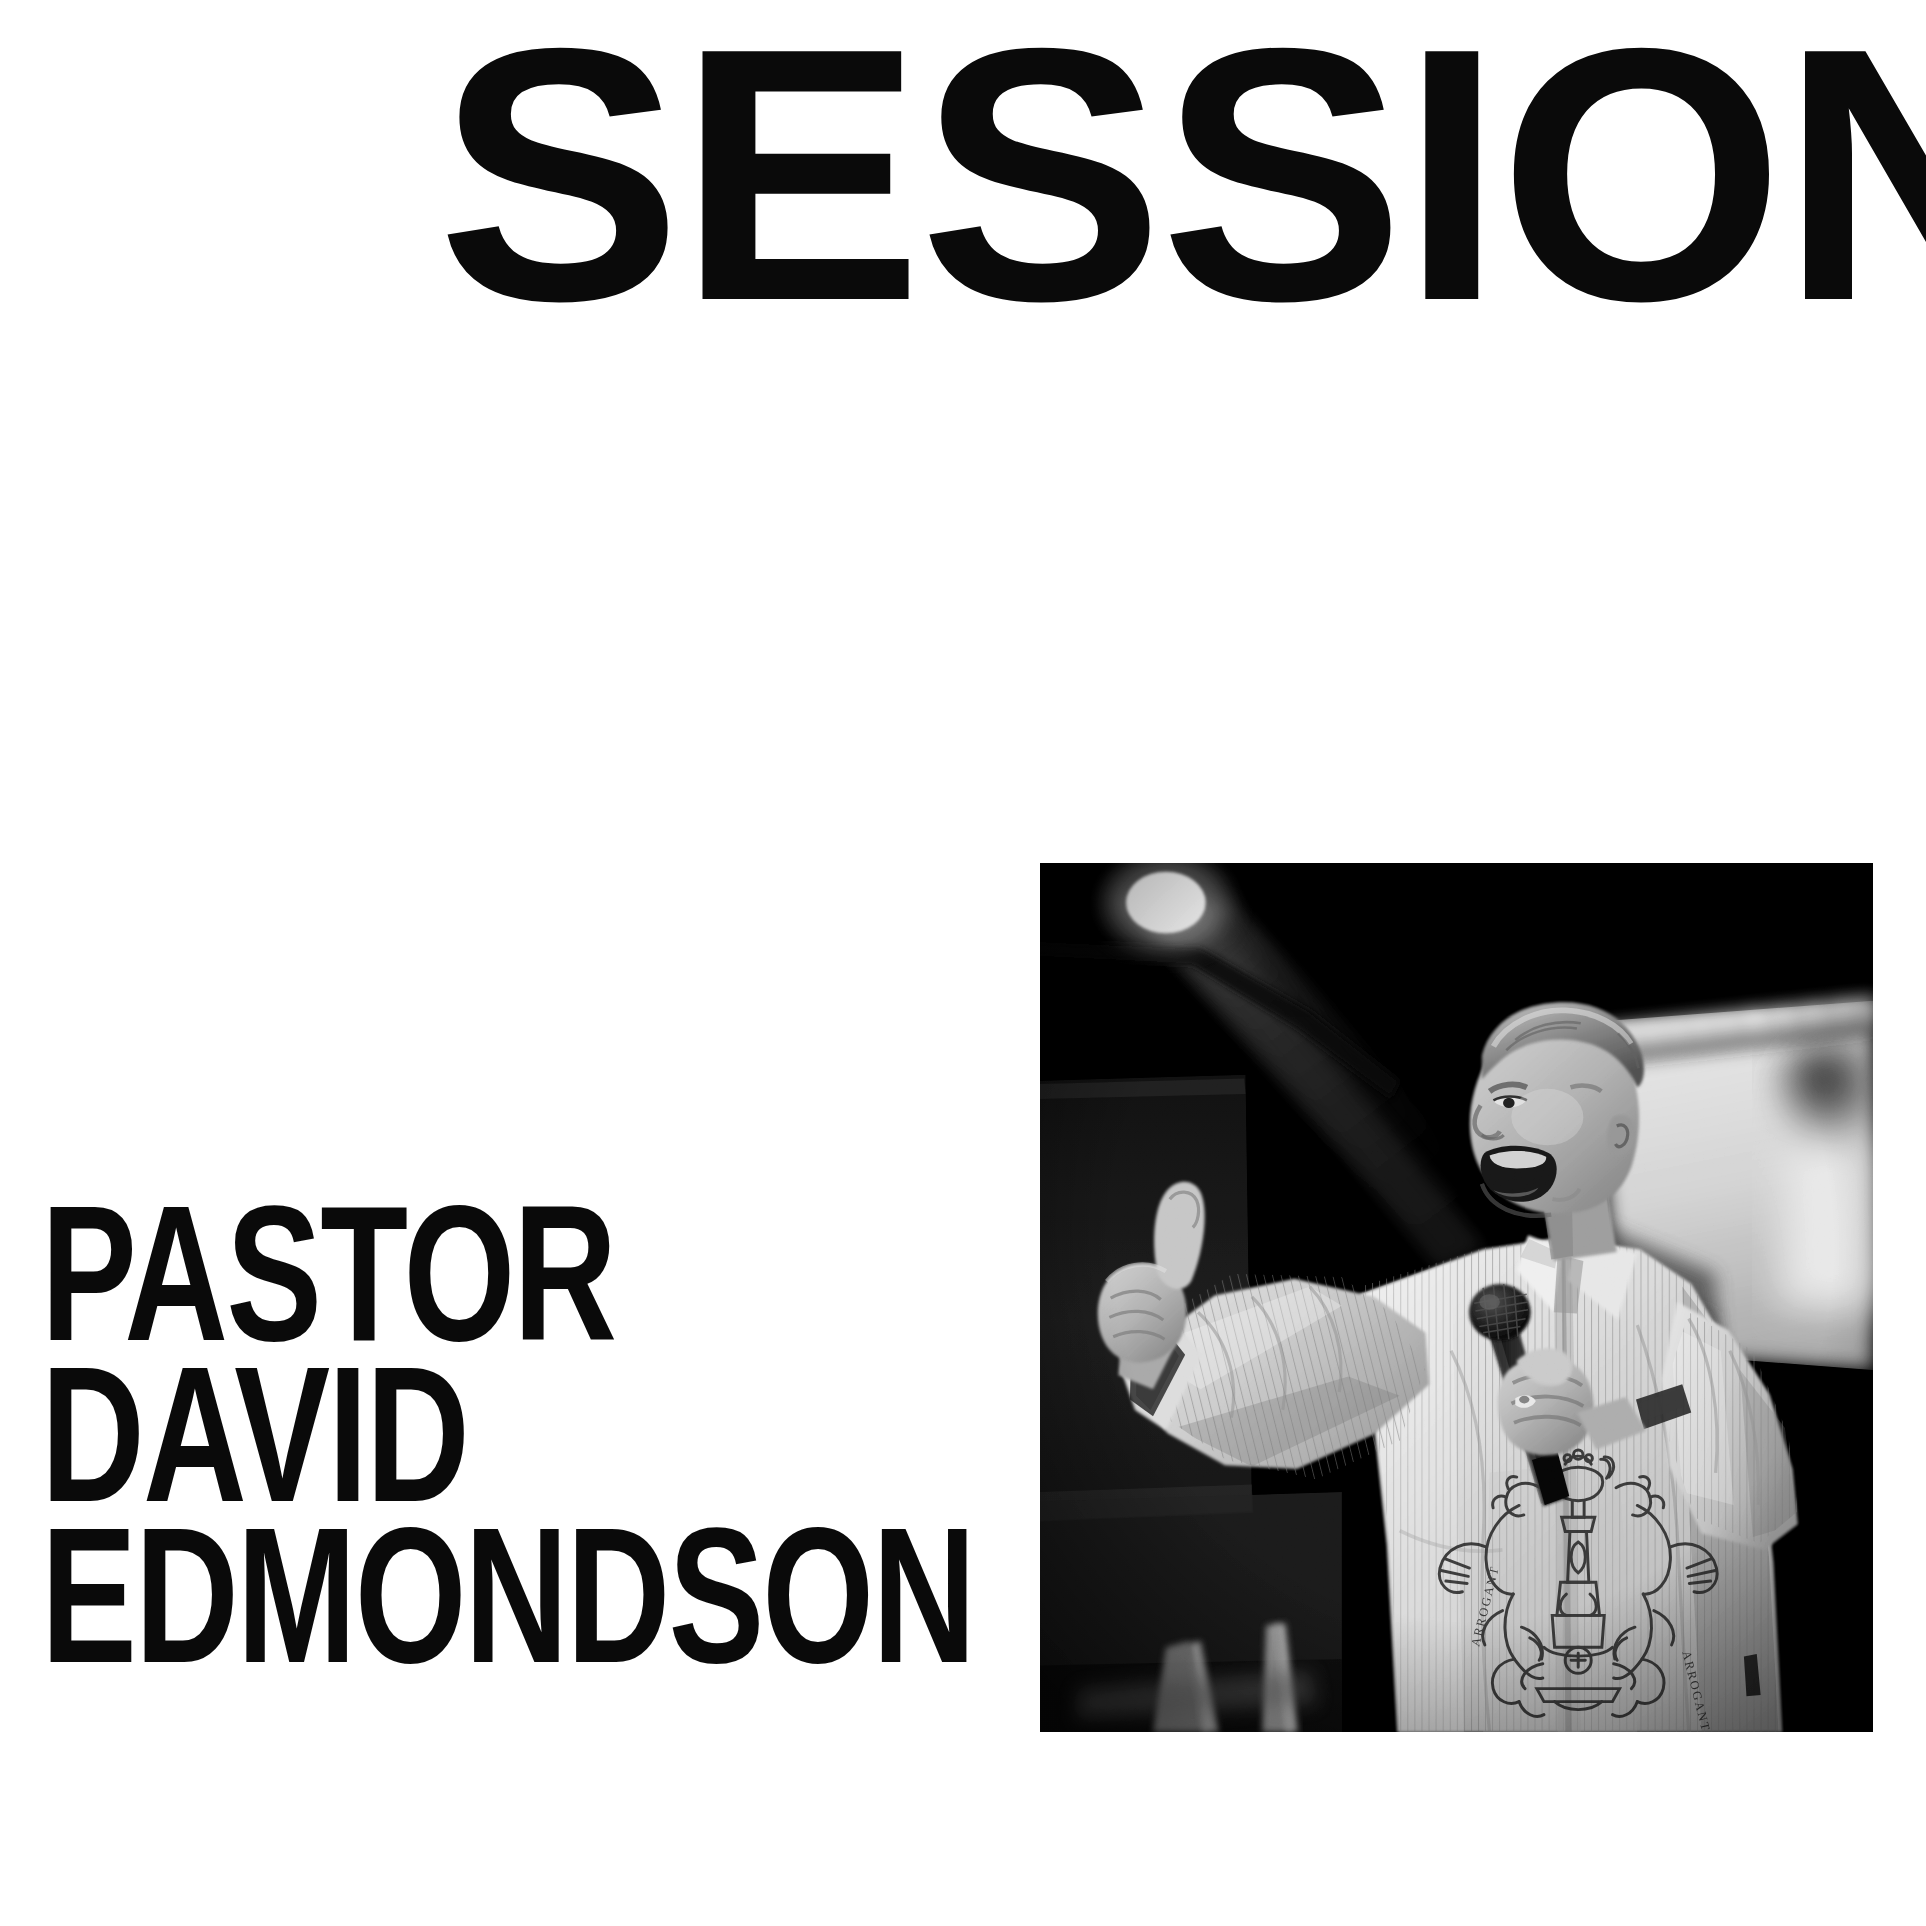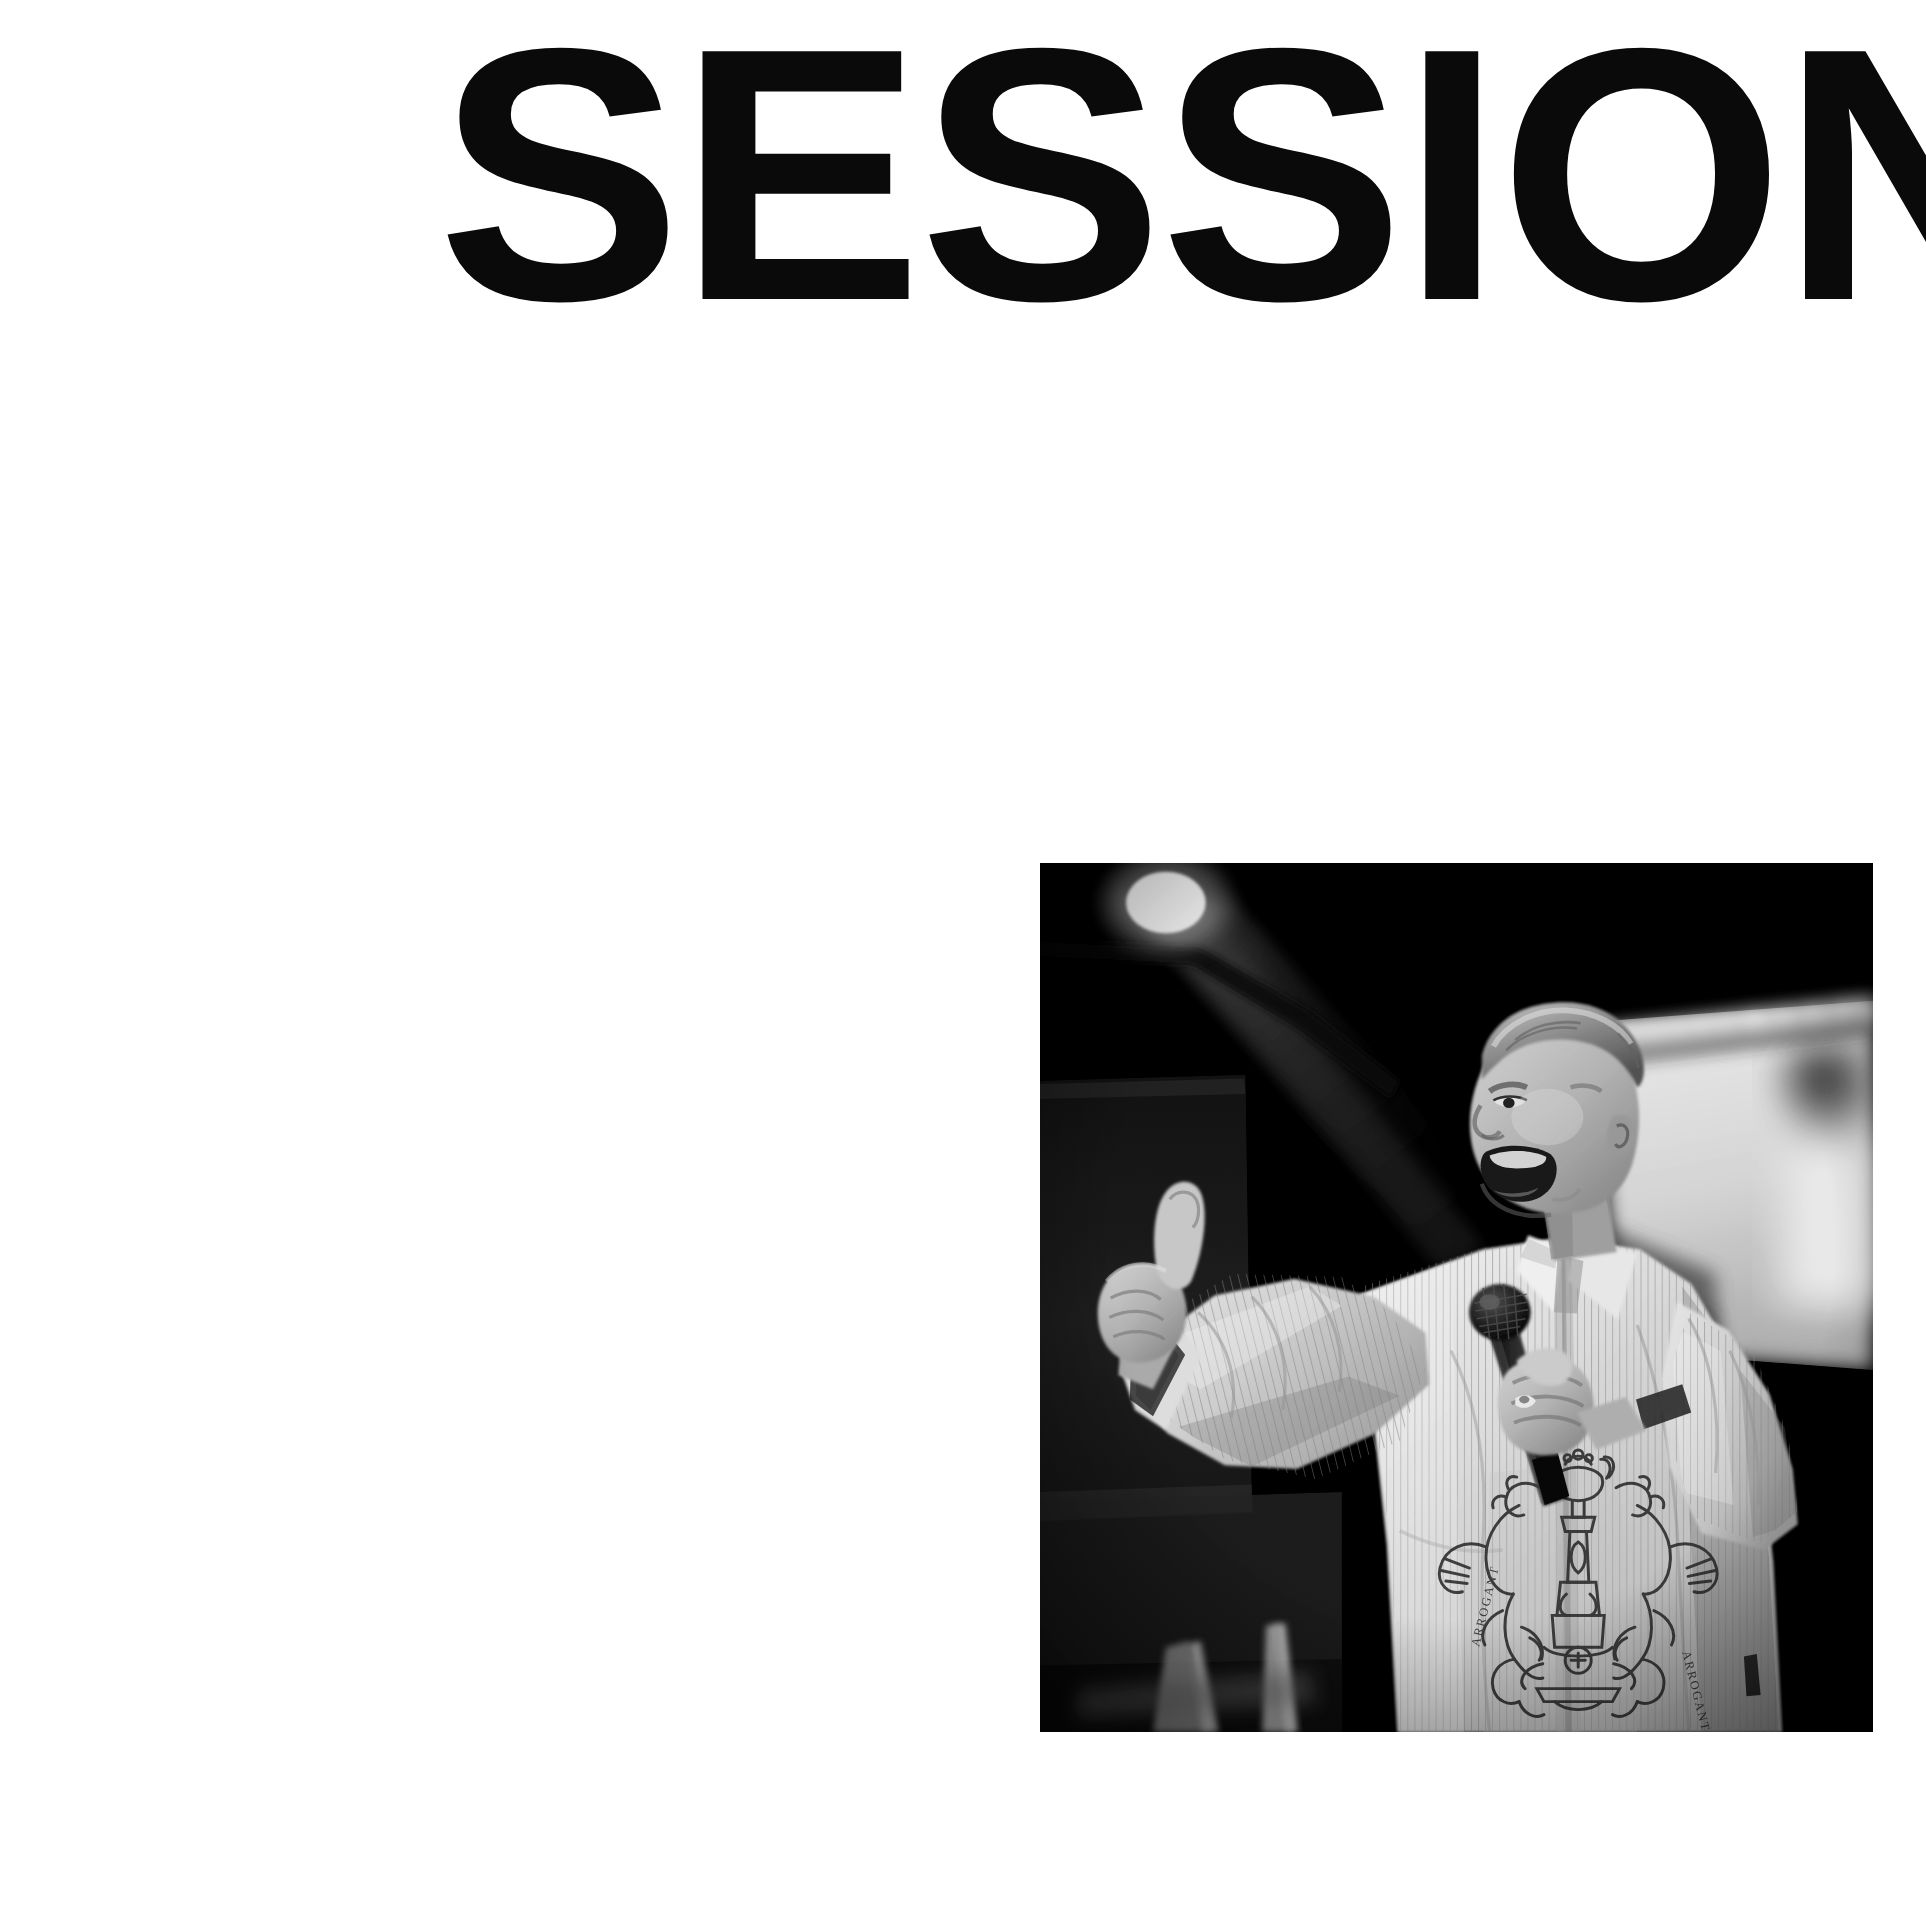--- a/index.html
+++ b/index.html
@@ -61,20 +61,25 @@
   }
   .photo svg{display:block;width:100%;height:100%;}
 </style>
 </head>
 <body>
 
 <div id="poster">
 
   <div class="headline">SESSION 4</div>
 
+  <div class="namecard">
+    <span class="nameline nl1">PASTOR</span>
+    <span class="nameline nl2">DAVID</span>
+    <span class="nameline nl3">EDMONDSON</span>
+  </div>
 
   <div class="photo">
     <svg viewBox="0 0 1297 1354" preserveAspectRatio="xMidYMid slice">
       <defs>
 
         <filter id="grain" x="0" y="0" width="100%" height="100%">
           <feTurbulence type="fractalNoise" baseFrequency="0.85" numOctaves="3" seed="7" result="n"></feTurbulence>
           <feColorMatrix in="n" type="saturate" values="0" result="ng"></feColorMatrix>
           <feComponentTransfer in="ng" result="nc">
             <feFuncA type="linear" slope="0.10" intercept="0"></feFuncA>

